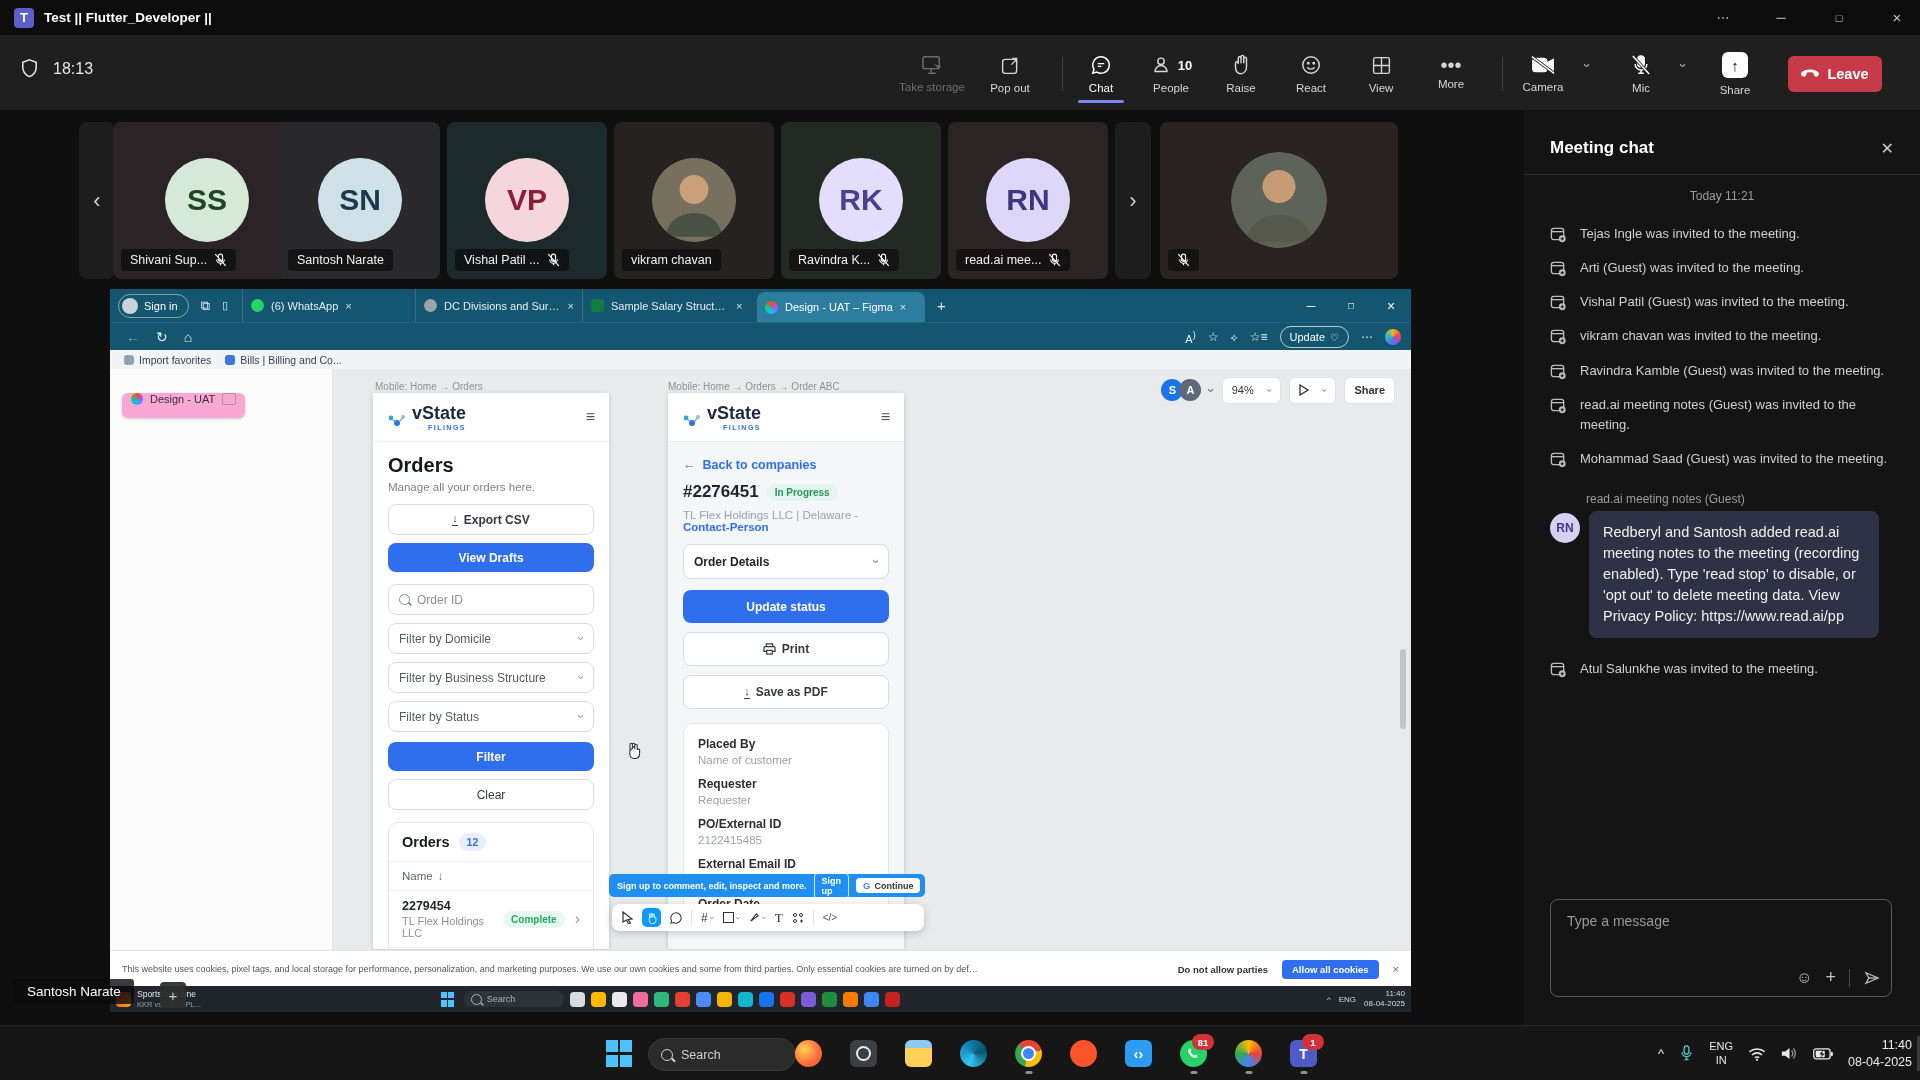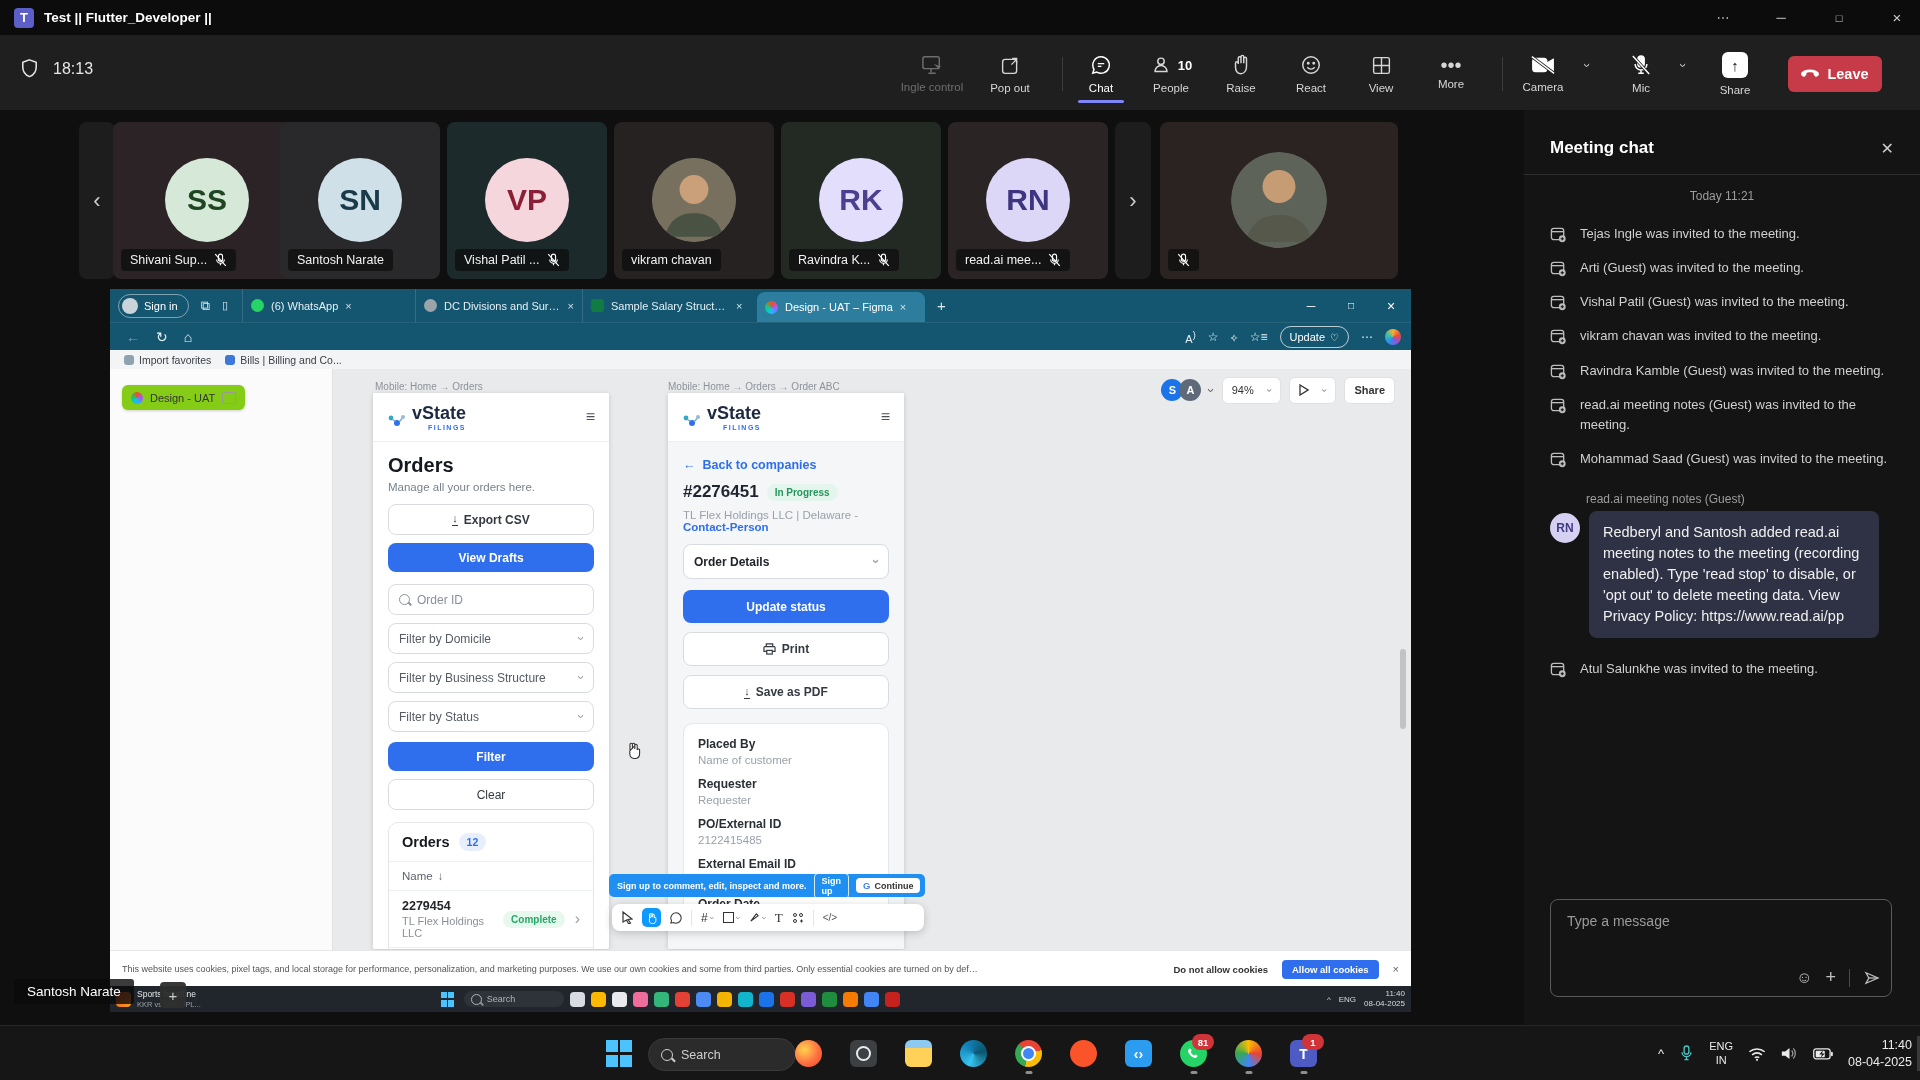--- a/index.html
+++ b/index.html
@@ -61,21 +61,21 @@
   .update-pill{height:20px;border:1px solid rgba(255,255,255,.7);border-radius:999px;display:flex;align-items:center;gap:5px;padding:0 9px;font-size:11px;color:#fff;}
   .copilot{width:16px;height:16px;border-radius:50%;background:conic-gradient(#f6b02c,#ec4a3e,#8a57d9,#2f8ef0,#37c0ab,#f6b02c);}
 
   .favbar{position:absolute;left:0;top:61px;width:1301px;height:19px;background:#f3f4f6;display:flex;align-items:center;font-size:10.5px;color:#3a3f45;}
   .favitem{display:flex;align-items:center;gap:5px;margin-left:14px;}
   .favdot{width:10px;height:10px;border-radius:3px;}
 
   
   .canvas{position:absolute;left:0;top:80px;width:1301px;height:581px;background:#e9eaec;}
   .left-panel{position:absolute;left:0;top:0;width:222px;height:581px;background:#fbfbfb;border-right:1px solid #e2e2e2;}
-  .chip{position:absolute;left:12px;top:16px;height:25px;background:#84cc16;border-radius:6px;box-shadow:0 1px 3px rgba(0,0,0,.18);display:flex;align-items:center;gap:7px;padding:0 9px;font-size:11px;color:#333;}
+  .chip{position:absolute;left:12px;top:24px;height:25px;background:#f9a8d4;border-radius:6px;box-shadow:0 1px 3px rgba(0,0,0,.18);display:flex;gap:7px;padding:0 9px;font-size:11px;color:#333;}
   .chip-ic{width:12px;height:12px;border-radius:50%;background:conic-gradient(#f24e1e,#a259ff,#1abcfe,#0acf83,#f24e1e);}
   .chip-pg{width:12px;height:10px;border:1.4px solid #9a9a9a;border-radius:2px;}
   .fg-top-right{position:absolute;right:16px;top:8px;height:26px;display:flex;align-items:center;gap:8px;}
   .uav{width:22px;height:22px;border-radius:50%;color:#fff;font-size:11px;font-weight:bold;display:flex;align-items:center;justify-content:center;}
   .wpill{height:25px;background:#fff;border:1px solid #e1e1e1;border-radius:6px;display:flex;align-items:center;gap:14px;padding:0 9px;font-size:11px;color:#333;}
   .crumb{position:absolute;top:12px;font-size:10px;color:#8d929b;}
   .frame{position:absolute;top:24px;width:236px;height:556px;background:#fff;border-radius:2px;box-shadow:0 1px 5px rgba(0,0,0,.16);overflow:hidden;}
   .fhead{height:48px;border-bottom:1px solid #edf0f2;display:flex;align-items:center;justify-content:space-between;padding:0 14px;background:#fff;}
   .vstate{display:flex;align-items:end;gap:5px;}
   .vs-name{font-size:18px;font-weight:bold;color:#1d2940;line-height:1;}
@@ -176,21 +176,21 @@
         </svg>
       <span>18:13</span>
     </div>
 
     <div class="mbtn dim" style="left:897px;">
       <svg width="22" height="20" viewBox="0 0 24 22" fill="none" stroke="currentColor" stroke-width="1.6">
           <rect x="2" y="2" width="18" height="13" rx="2"></rect>
           <path d="M8 20h8M11 15v4"></path>
           <path d="M14 10l6 6v-3h3z" fill="currentColor" stroke="none"></path>
         </svg>
-      <span class="lbl">Ingle control</span>
+      <span class="lbl">Take storage</span>
     </div>
     <div class="mbtn" style="left:975px;">
       <svg width="21" height="21" viewBox="0 0 24 24" fill="none" stroke="currentColor" stroke-width="1.6">
           <rect x="3" y="5" width="16" height="16" rx="3"></rect>
           <path d="M13 11l6-6M14 4h5v5"></path>
         </svg>
       <span class="lbl">Pop out</span>
     </div>
     <div class="vsep" style="left:1062px;"></div>
 
@@ -640,21 +640,21 @@
 
       <div class="scrollhandle"></div>
     </div>
 
     <div class="cookiebar">
       <span style="margin-left:12px;max-width:860px;white-space:nowrap;overflow:hidden;text-overflow:ellipsis;">
         <span>This website uses cookies, pixel tags, and local storage for performance, personalization, and marketing purposes. We use our own cookies and some from third parties. Only essential cookies are turned on by default.</span>
         
       </span>
       <span style="margin-left:auto;display:flex;align-items:center;gap:14px;margin-right:12px;">
-        <span style="font-size:9.5px;color:#333;font-weight:bold;">Do not allow cookies</span>
+        <span style="font-size:9.5px;color:#333;font-weight:bold;">Do not allow parties</span>
         <span class="cookie-allow">Allow all cookies</span>
         <span style="color:#666;font-size:11px;">×</span>
       </span>
     </div>
 
     <div class="inner-task">
       <span class="it-ic" style="background:linear-gradient(135deg,#e8452c,#f7a418);"></span>
       <span style="margin-left:6px;line-height:1.2;">
         <div style="font-size:8.5px;color:#e4e7ea;">Sports headline</div>
         <div style="font-size:7.5px;color:#9aa0a6;">KKR vs LSG, IPL...</div>

